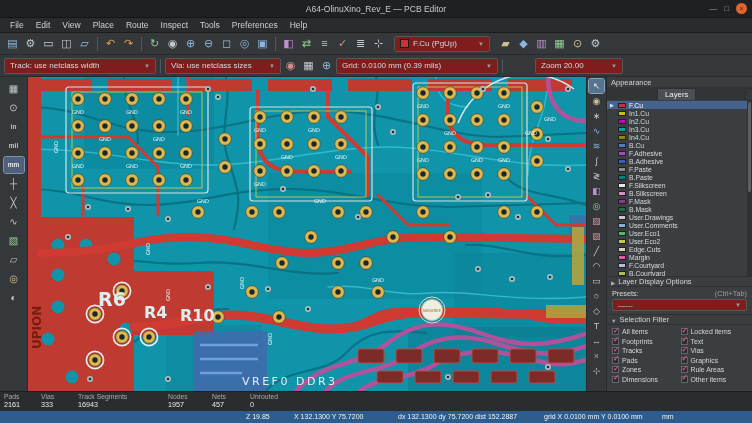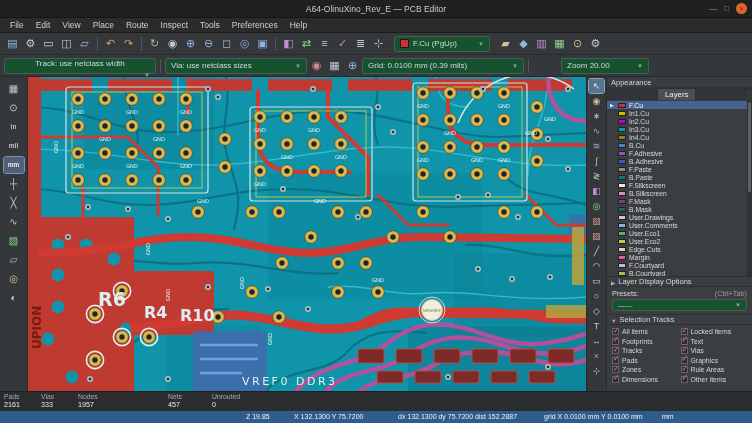--- a/index.html
+++ b/index.html
@@ -19,26 +19,26 @@
     font-size:8.5px;border-bottom:1px solid #1a1b1c;}
   .menu-item{padding:1px 6px;border-radius:2px;color:#cfd2d4;}
 
   
   .toolbar{height:22px;background:#35383a;display:flex;align-items:center;padding:0 4px;gap:1px;
     border-bottom:1px solid #282a2c;}
   .tb-group{display:flex;align-items:center;gap:1px;}
   .tb-icon{width:17px;height:17px;display:flex;align-items:center;justify-content:center;
     font-size:11px;border-radius:2px;line-height:1;}
   .tb-sep{width:1px;height:14px;background:#53565a;margin:0 3px;}
-  .combo{height:16px;background:#14532d;border:1px solid #55585a;border-radius:2px;display:flex;
+  .combo{height:16px;background:#7f1d1d;border:1px solid #55585a;border-radius:2px;display:flex;
     align-items:center;font-size:8px;padding:0 5px;gap:4px;color:#d5d8da;white-space:nowrap;}
   .combo .arrow{font-size:6px;color:#999;margin-left:auto;}
   .layer-combo{width:96px;margin-left:6px;margin-right:6px;}
   .swatch{width:9px;height:9px;border:1px solid #1c1c1c;flex:0 0 auto;}
-  .combo.track{width:152px;flex-direction:column;} .combo.via{width:142px;} .combo.grid{width:162px;} .combo.zoom{width:88px;margin-left:28px;}
+  .combo.track{width:152px;} .combo.via{width:116px;} .combo.grid{width:162px;} .combo.zoom{width:88px;margin-left:28px;}
 
   
   .workspace{display:flex;height:314px;}
   .left-strip{width:28px;background:#35383a;display:flex;flex-direction:column;align-items:center;
     padding-top:4px;gap:3px;border-right:1px solid #282a2c;}
   .ls-icon{width:20px;height:16px;display:flex;align-items:center;justify-content:center;font-size:10px;
     border-radius:2px;line-height:1;}
   .ls-icon.small-text{font-size:6.5px;font-weight:bold;}
   .ls-icon.active{background:#50607a;outline:1px solid #7d92b0;}
   .canvas-wrap{width:558px;height:314px;position:relative;background:#0f94a9;overflow:hidden;}
@@ -713,21 +713,21 @@
     <div class="presets-row" data-name="presets-row">
       <span data-name="presets-label">Presets:</span>
       <span class="dim" data-name="presets-shortcut">(Ctrl+Tab)</span>
     </div>
     <div class="combo presets-combo" data-name="presets-dropdown">
       <span data-name="presets-value">------</span>
       <span class="arrow" data-name="chevron-down-icon">▼</span>
     </div>
     <div class="ldo" data-name="selection-filter-header">
       <span class="exp" data-name="chevron-down-icon">▼</span>
-      <span data-name="selection-filter-title">Selection Tracks</span>
+      <span data-name="selection-filter-title">Selection Filter</span>
     </div>
     <div class="filter-grid" data-name="selection-filter-grid">
         <div class="check-item" data-name="filter-all-items">
           <span class="checkbox" data-name="checkbox">
             <span class="mark" data-name="check-icon">✓</span>
           </span>
           <span data-name="filter-label">All items</span>
         </div>
         <div class="check-item" data-name="filter-locked-items">
           <span class="checkbox" data-name="checkbox">
@@ -800,20 +800,24 @@
 </div>
 
 <div class="statusbar" data-name="status-bar">
     <div class="status-col" data-name="status-pads">
       <div class="status-label">Pads</div>
       <div class="status-value">2161</div>
     </div>
     <div class="status-col" data-name="status-vias">
       <div class="status-label">Vias</div>
       <div class="status-value">333</div>
+    </div>
+    <div class="status-col" data-name="status-track-segments">
+      <div class="status-label">Track Segments</div>
+      <div class="status-value">16943</div>
     </div>
     <div class="status-col" data-name="status-nodes">
       <div class="status-label">Nodes</div>
       <div class="status-value">1957</div>
     </div>
     <div class="status-col" data-name="status-nets">
       <div class="status-label">Nets</div>
       <div class="status-value">457</div>
     </div>
     <div class="status-col" data-name="status-unrouted">

